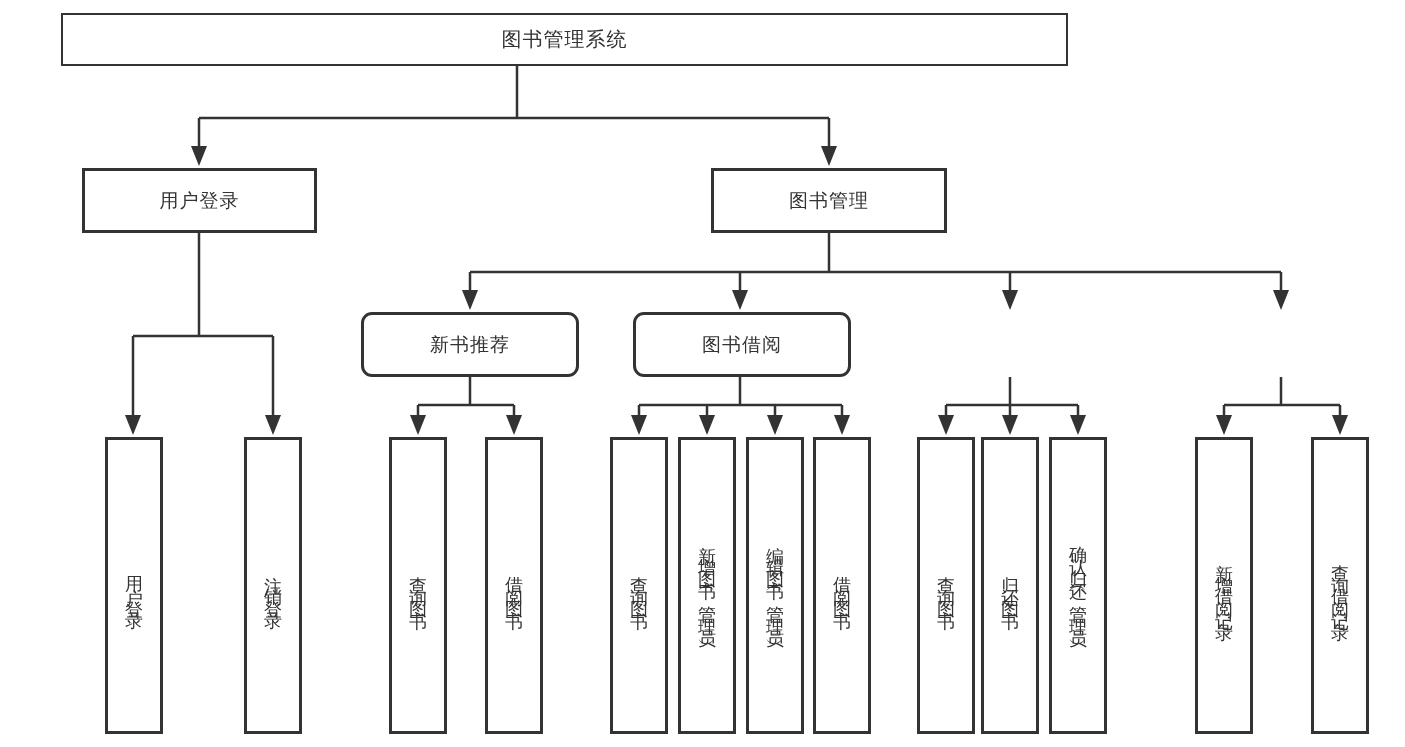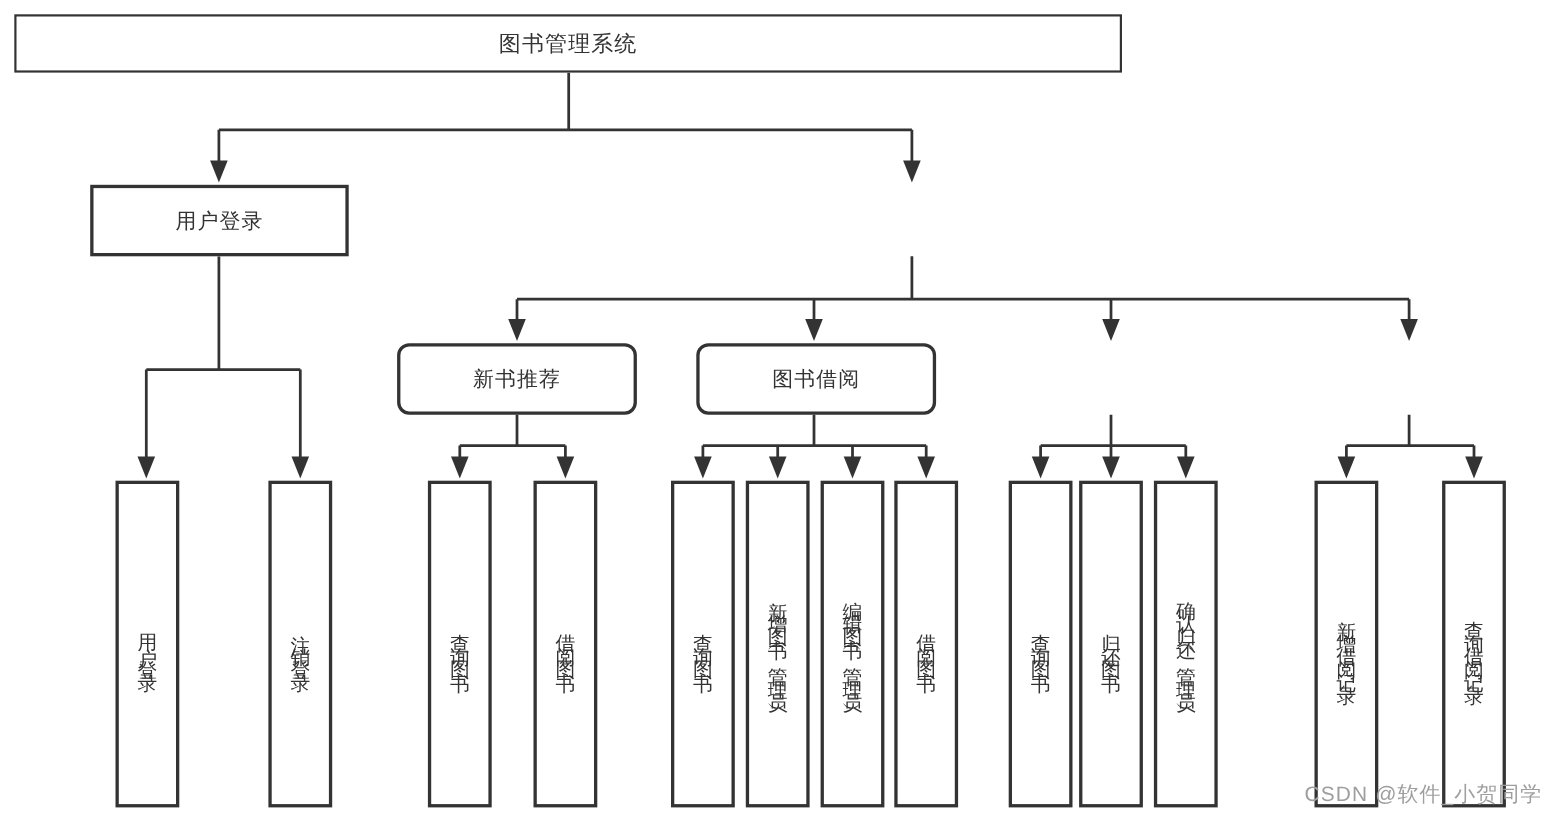--- a/index.html
+++ b/index.html
@@ -6,21 +6,21 @@
   #canvas{
     position:relative;width:1405px;height:747px;background:#ffffff;overflow:hidden;
     font-family:"Liberation Sans","DejaVu Sans",sans-serif;color:#333333;
   }
   #connectors{position:absolute;left:0;top:0;z-index:1;}
   .box{
     position:absolute;box-sizing:border-box;background:#ffffff;border:3px solid #333333;
     display:flex;align-items:center;justify-content:center;text-align:center;
     z-index:2;color:#333333;
   }
-  .lvl1{border-width:2px;font-size:20px;letter-spacing:1px;}
+  .lvl1{border-width:2px;font-size:20px;letter-spacing:1px;margin-left:48px;}
   .lvl2{font-size:19px;letter-spacing:1px;}
   .lvl3{font-size:19px;letter-spacing:1px;border-radius:11px;}
   .leaf{
     writing-mode:vertical-rl;text-orientation:mixed;
     font-size:18px;letter-spacing:12px;line-height:1;
   }
   #watermark{
     position:absolute;z-index:5;left:1186px;top:709px;
     font-size:19px;color:#9e9e9e;letter-spacing:1px;white-space:nowrap;
   }
@@ -59,20 +59,21 @@
       <polygon points="1010,435 1002,415 1018,415"></polygon>
       <polygon points="1078,435 1070,415 1086,415"></polygon>
       <polygon points="1224,435 1216,415 1232,415"></polygon>
       <polygon points="1340,435 1332,415 1348,415"></polygon>
     </g>
   </svg>
 
   <div class="box lvl1" style="left:13px;top:13px;width:1007px;height:53px">图书管理系统</div>
 
   <div class="box lvl2" style="left:82px;top:168px;width:235px;height:65px">用户登录</div>
+  <div class="box lvl2" style="left:711px;top:168px;width:236px;height:65px">图书管理</div>
 
   <div class="box lvl3" style="left:361px;top:312px;width:218px;height:65px">新书推荐</div>
   <div class="box lvl3" style="left:633px;top:312px;width:218px;height:65px">图书借阅</div>
 
   <div class="box leaf" style="left:105px;top:437px;width:58px;height:297px">用户登录</div>
   <div class="box leaf" style="left:244px;top:437px;width:58px;height:297px">注销登录</div>
 
   <div class="box leaf" style="left:389px;top:437px;width:58px;height:297px">查询图书</div>
   <div class="box leaf" style="left:485px;top:437px;width:58px;height:297px">借阅图书</div>
 
@@ -81,15 +82,14 @@
   <div class="box leaf" style="left:746px;top:437px;width:58px;height:297px">编辑图书（管理员）</div>
   <div class="box leaf" style="left:813px;top:437px;width:58px;height:297px">借阅图书</div>
 
   <div class="box leaf" style="left:917px;top:437px;width:58px;height:297px">查询图书</div>
   <div class="box leaf" style="left:981px;top:437px;width:58px;height:297px">归还图书</div>
   <div class="box leaf" style="left:1049px;top:437px;width:58px;height:297px">确认归还（管理员）</div>
 
   <div class="box leaf" style="left:1195px;top:437px;width:58px;height:297px">新增借阅记录</div>
   <div class="box leaf" style="left:1311px;top:437px;width:58px;height:297px">查询借阅记录</div>
 
-  <div id="watermark">CSDN @软件_小贺同学</div>
 
 </div>
 
 </body></html>

